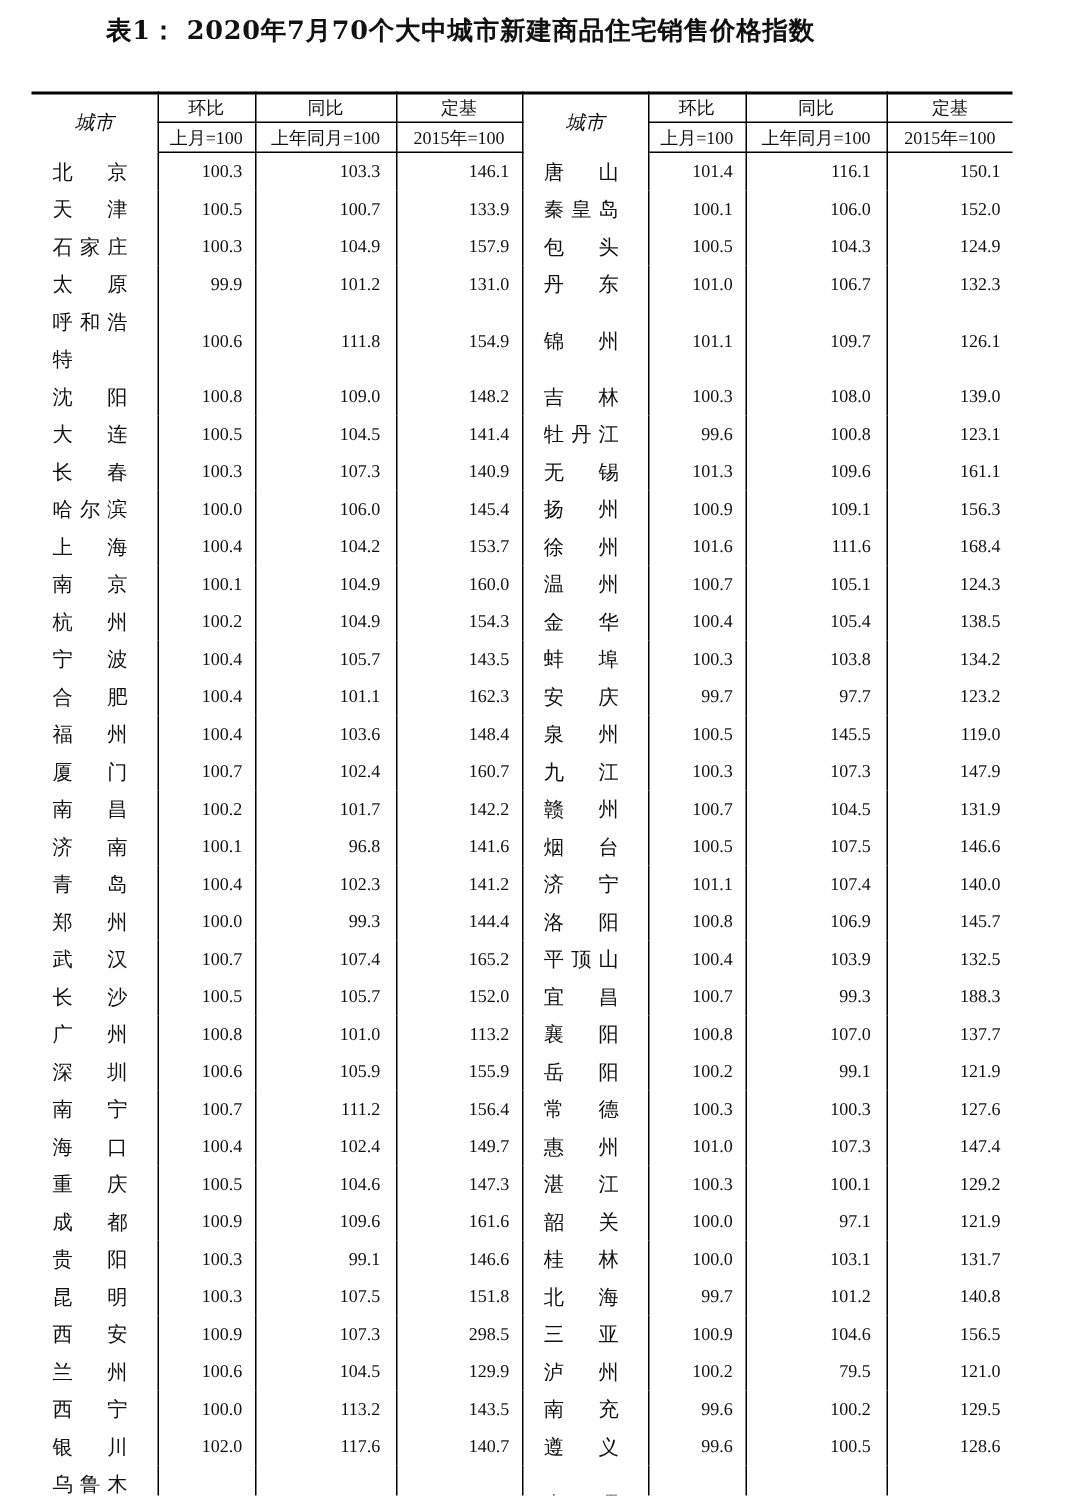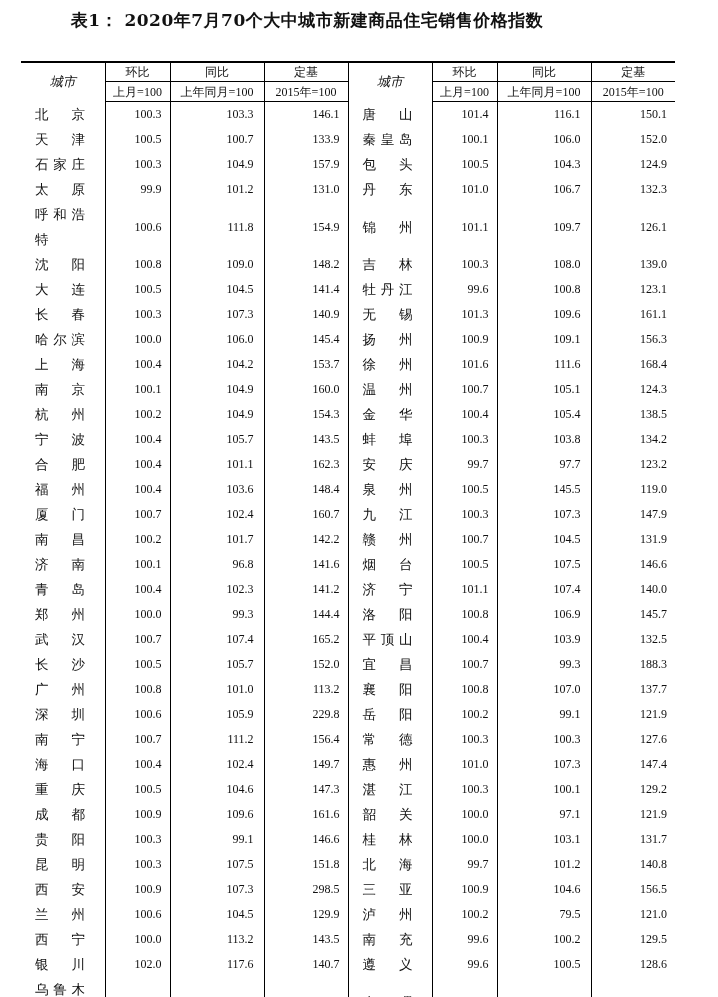--- a/index.html
+++ b/index.html
@@ -296,21 +296,21 @@
         <td class="num base">113.2</td>
         <td class="city"><span class="city-name">襄阳</span></td>
         <td class="num mom">100.8</td>
         <td class="num yoy">107.0</td>
         <td class="num base last">137.7</td>
       </tr>
       <tr>
         <td class="city"><span class="city-name">深圳</span></td>
         <td class="num mom">100.6</td>
         <td class="num yoy">105.9</td>
-        <td class="num base">229.8</td>
+        <td class="num base">155.9</td>
         <td class="city"><span class="city-name">岳阳</span></td>
         <td class="num mom">100.2</td>
         <td class="num yoy">99.1</td>
         <td class="num base last">121.9</td>
       </tr>
       <tr>
         <td class="city"><span class="city-name">南宁</span></td>
         <td class="num mom">100.7</td>
         <td class="num yoy">111.2</td>
         <td class="num base">156.4</td>

